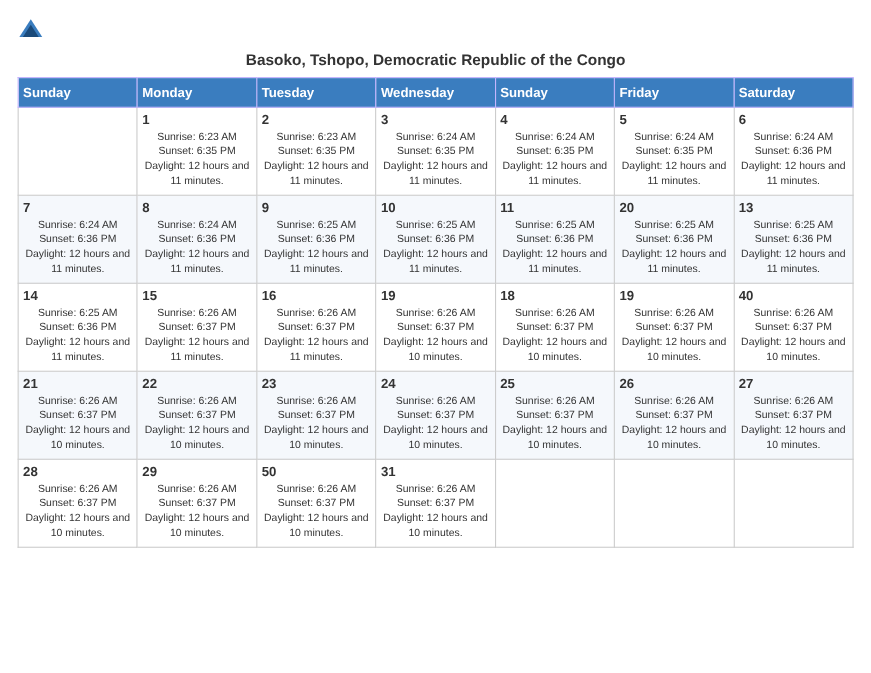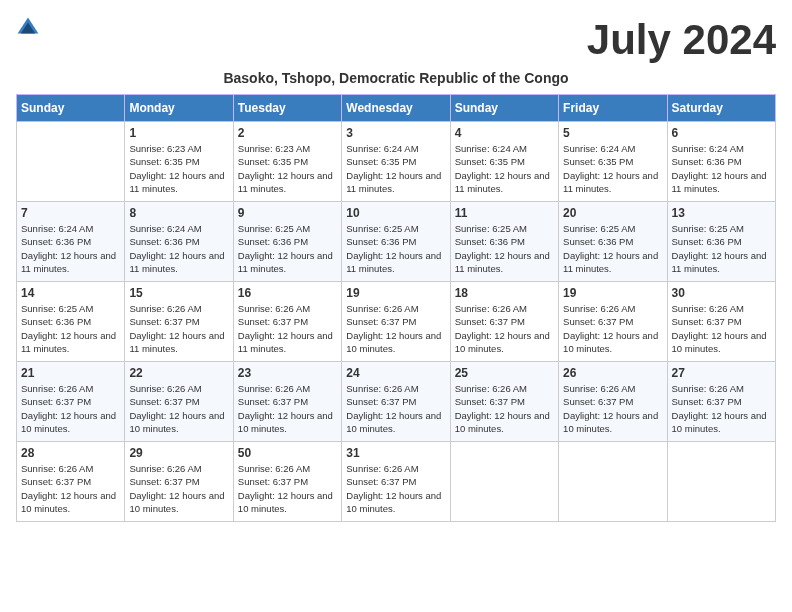--- a/index.html
+++ b/index.html
@@ -74,40 +74,40 @@
       font-size: 12px;
       font-weight: bold;
       color: #333;
       display: block;
       margin-bottom: 2px;
     }
     .day-info {
       font-size: 9.5px;
       color: #333;
       line-height: 1.4;
+      text-align: center;
     }
     tbody tr:nth-child(even) td {
       background-color: #f5f8fc;
     }
     tbody tr:nth-child(odd) td {
       background-color: #fff;
     }
   </style>
 </head>
 <body>
 
 <div>
   <div class="header-area">
     <div class="logo">
       <svg class="logo-icon" viewBox="0 0 30 30" xmlns="http://www.w3.org/2000/svg">
         <polygon points="15,2 28,22 2,22" fill="#3a7dbf"></polygon>
         <polygon points="15,8 24,22 6,22" fill="#1a4a7a"></polygon>
       </svg>
     </div>
-    <div class="month-title">July 2024</div>
   </div>
   <div class="subtitle">Basoko, Tshopo, Democratic Republic of the Congo</div>
   <table>
     <thead>
       <tr>
         <th>Sunday</th>
         <th>Monday</th>
         <th>Tuesday</th>
         <th>Wednesday</th>
         <th>Sunday</th>
@@ -192,21 +192,21 @@
           </td>
           <td>
             <span class="day-number">18</span>
             <div class="day-info">Sunrise: 6:26 AM<br>Sunset: 6:37 PM<br>Daylight: 12 hours and 10 minutes.</div>
           </td>
           <td>
             <span class="day-number">19</span>
             <div class="day-info">Sunrise: 6:26 AM<br>Sunset: 6:37 PM<br>Daylight: 12 hours and 10 minutes.</div>
           </td>
           <td>
-            <span class="day-number">30</span>
+            <span class="day-number">40</span>
             <div class="day-info">Sunrise: 6:26 AM<br>Sunset: 6:37 PM<br>Daylight: 12 hours and 10 minutes.</div>
           </td>
         </tr>
         <tr>
           <td>
             <span class="day-number">21</span>
             <div class="day-info">Sunrise: 6:26 AM<br>Sunset: 6:37 PM<br>Daylight: 12 hours and 10 minutes.</div>
           </td>
           <td>
             <span class="day-number">22</span>

